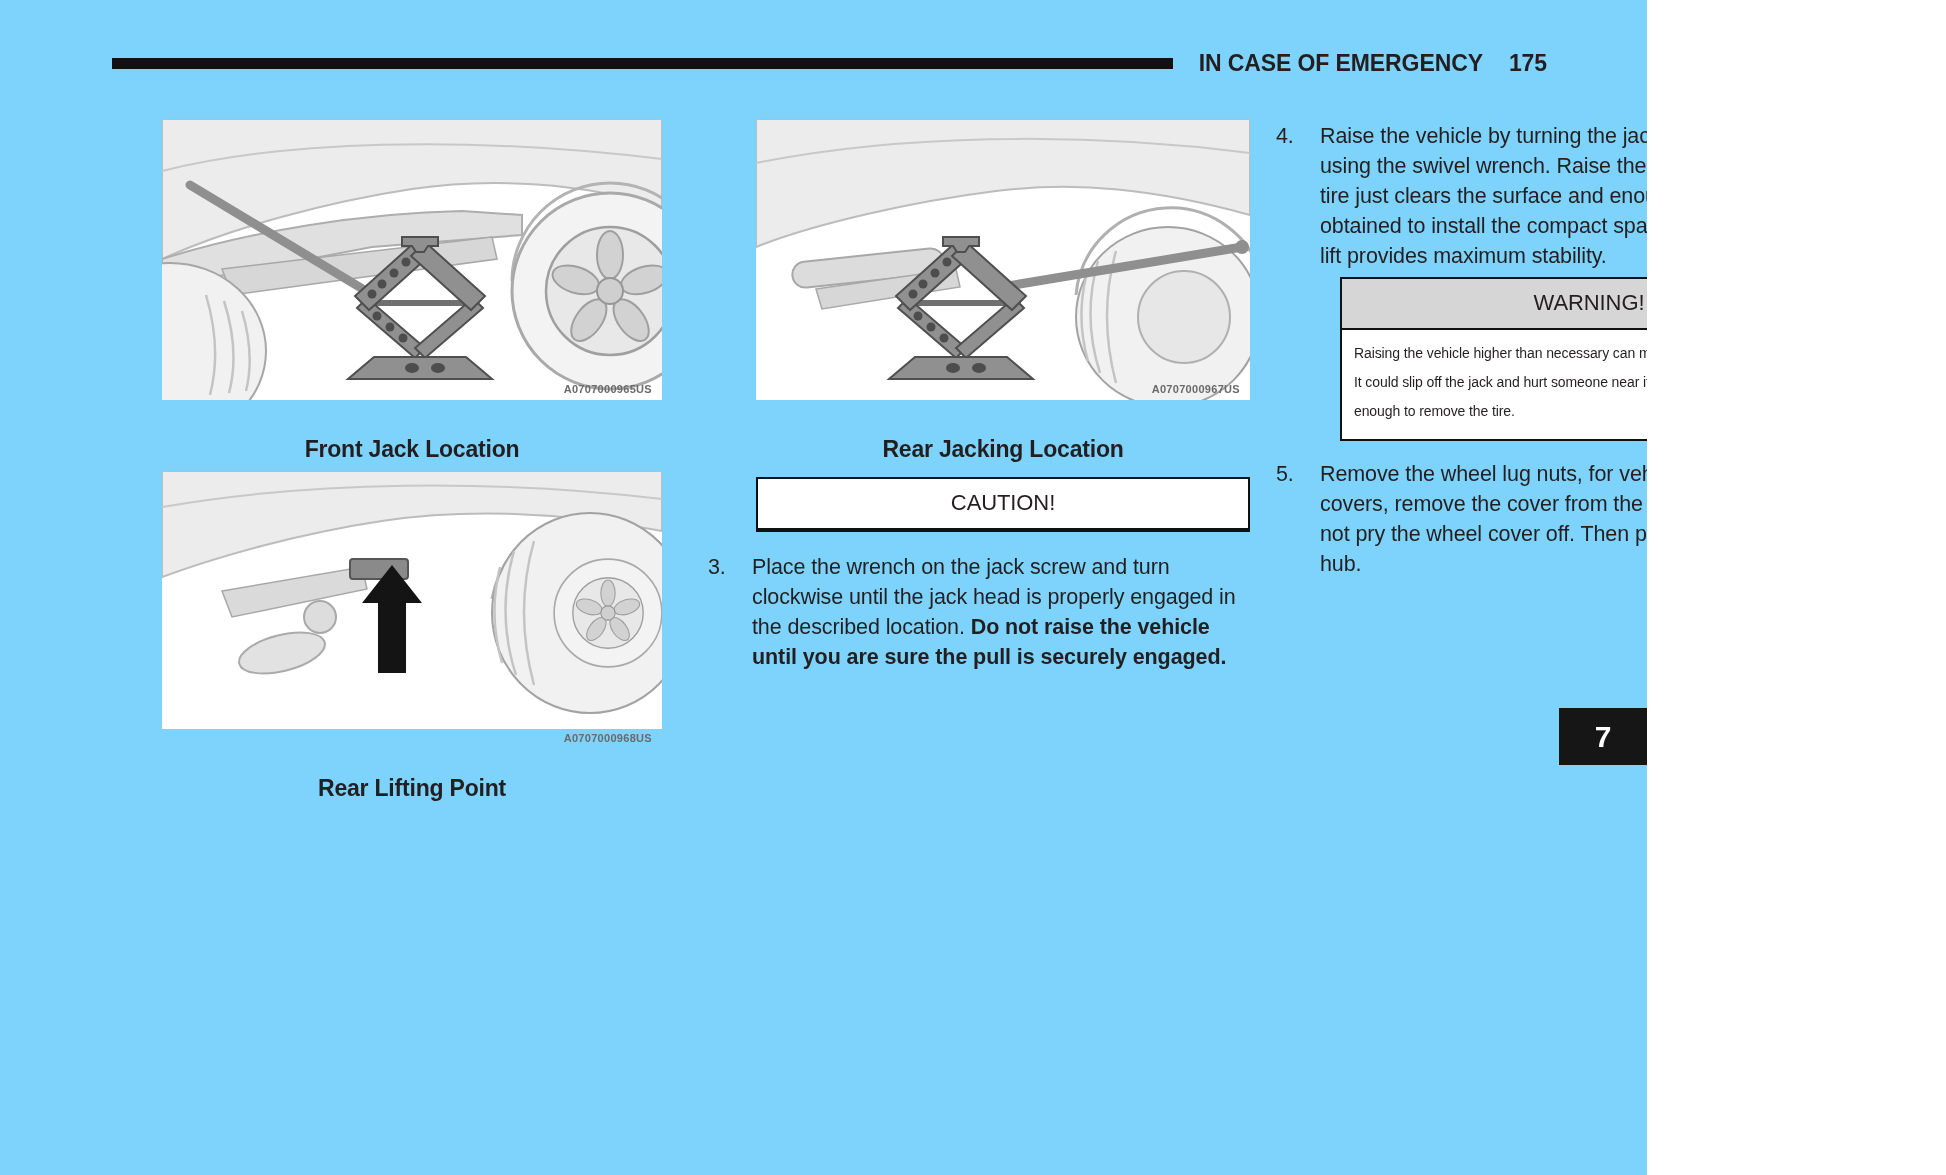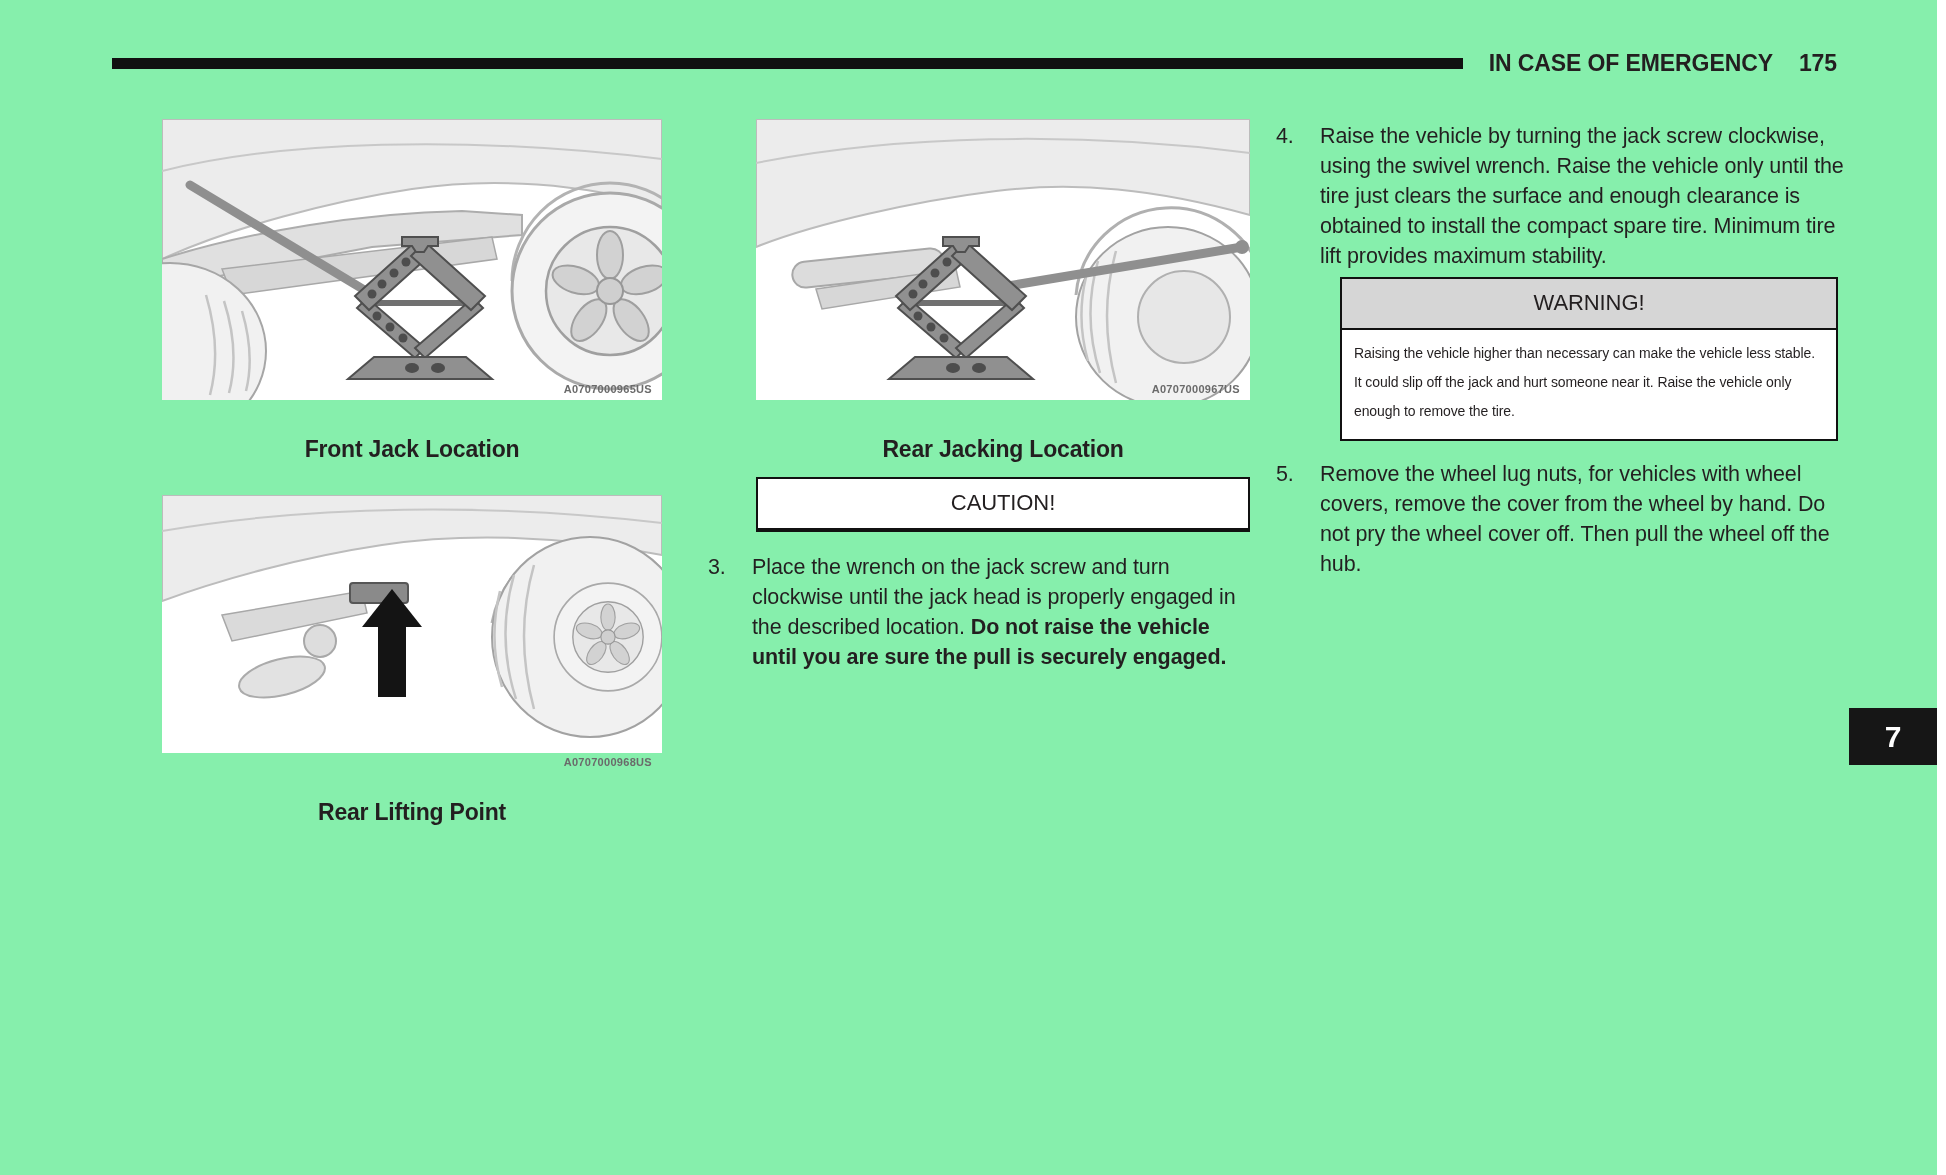--- a/index.html
+++ b/index.html
@@ -1,18 +1,18 @@
 <!DOCTYPE html>
 <html><head>
 <meta charset="utf-8">
 <style>
   * { margin:0; padding:0; box-sizing:border-box; }
   html,body { background:#ffffff; }
   .page {
-    position:relative; width:1937px; height:1175px; background:#86efac;
+    position:relative; width:1647px; height:1175px; background:#7dd3fc;
     font-family:"Liberation Sans", sans-serif; color:#231f20; overflow:hidden;
     letter-spacing:-0.1px;
   }
   
   .header { position:absolute; left:112px; right:100px; top:50px; display:flex; align-items:center; }
   .header-rule { flex:1; height:11px; background:#111; margin-right:26px; }
   .header-title { font-size:23px; font-weight:bold; white-space:nowrap; }
   .header-page { font-size:23px; font-weight:bold; margin-left:26px; }
   
   .col { position:absolute; }
@@ -23,21 +23,21 @@
   .figure { position:relative; }
   .figure svg { display:block; background:#fff; }
   .fig-code {
     position:absolute; right:10px; bottom:5px;
     font-size:11px; font-weight:bold; color:#6a6a6a; letter-spacing:0.3px;
   }
   .fig-code.below { bottom:auto; top:100%; margin-top:3px; }
   .fig-caption { text-align:center; font-size:23px; font-weight:bold; margin-top:36px; letter-spacing:-0.2px; }
   .fig-caption.far { margin-top:46px; }
   .indent48 { margin-left:48px; width:494px; }
-  .mt16 { margin-top:32px; }
+  .mt16 { margin-top:8px; }
   
   .box { border:2px solid #111; background:#fff; }
   .caution-box { margin-left:48px; width:494px; margin-top:14px; }
   .warning-box { margin-left:64px; width:498px; margin-top:6px; }
   .box-header { text-align:center; font-size:22px; font-weight:normal; padding:11px 0 12px; border-bottom:2px solid #111; }
   .box-header.gray { background:#d6d6d6; }
   .box-body { font-size:14px; line-height:29px; padding:9px 10px 13px 12px; }
   
   .step { display:flex; font-size:21.5px; line-height:30px; }
   .step-num { width:44px; flex:none; }

